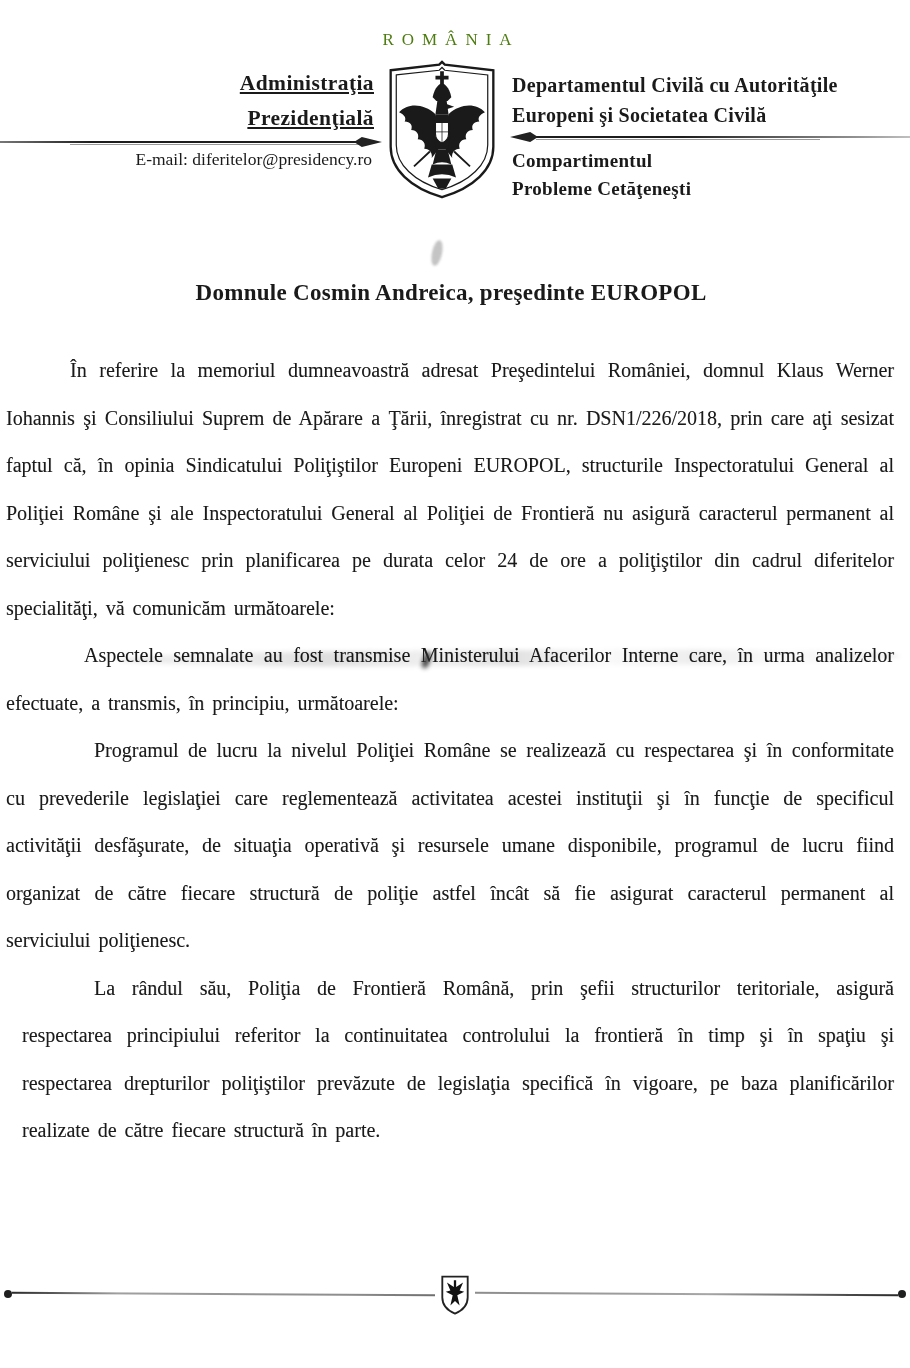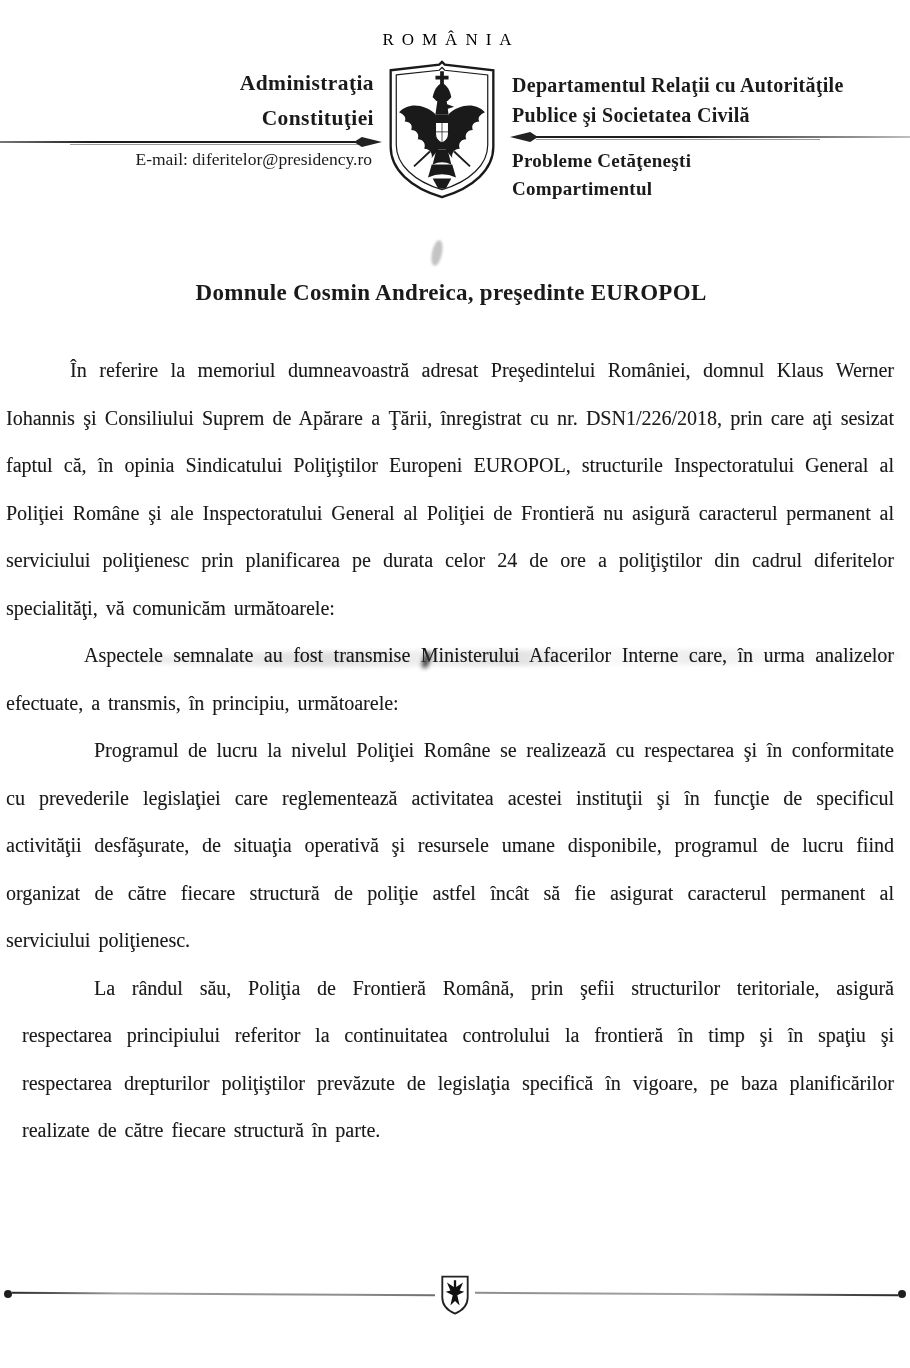--- a/index.html
+++ b/index.html
@@ -10,28 +10,28 @@
     background:#ffffff;
     font-family:"Liberation Serif", serif;
     color:#1a1a1a;
     overflow:hidden;
   }
 
   
   .country {
     position:absolute; top:30px; left:352px; width:190px;
     text-align:center; font-size:17px; letter-spacing:8px; text-indent:8px;
-    color:#000000;
+    color:#4d7c0f;
   }
   .crest-main { position:absolute; top:56px; left:386px; width:112px; height:148px; }
 
   .left-block { position:absolute; top:66px; left:0; width:380px; }
   .org-line {
     text-align:right; padding-right:6px;
-    font-weight:bold; font-size:21.5px; line-height:35px; letter-spacing:.4px;
+    font-weight:bold; font-size:21.5px; line-height:35px; letter-spacing:.4px;text-decoration:underline;
   }
   .hdr-divider { position:relative; height:3px; margin-top:5px; }
   .hdr-divider .bar { position:absolute; top:0; left:0; right:0; height:2px; }
   .hdr-divider .echo { position:absolute; top:3px; height:1px; background:#9a9a9a; }
   .divider-left .bar { background:linear-gradient(90deg,#777,#1d1d1d 25%,#1d1d1d); right:16px; }
   .divider-left .echo { left:70px; right:20px; }
   .divider-left .diamond {
     position:absolute; right:-2px; top:-4px; width:28px; height:10px; background:#222;
     clip-path:polygon(0 50%, 28% 0, 100% 50%, 28% 100%);
   }
@@ -126,39 +126,39 @@
     <path d="M53,67 h14 v12 q0,7 -7,10 q-7,-3 -7,-10 Z" fill="#ffffff" stroke="#1a1a1a" stroke-width="1.2"></path>
     <path d="M60,67 v22 M53,77 h14" stroke="#1a1a1a" stroke-width=".8" fill="none"></path>
     <path d="M54,96 L66,96 L70,112 Q60,107 50,112 Z" fill="#1a1a1a"></path>
     <path d="M49,112 L71,112 L75,126 Q60,119 45,126 Z" fill="#1a1a1a"></path>
     <path d="M50,127 L70,127 L64,138 L56,138 Z" fill="#1a1a1a"></path>
     <path d="M47,98 L30,114 M73,98 L90,114" stroke="#1a1a1a" stroke-width="2" fill="none"></path>
   </svg>
 
   <div class="left-block">
     <div class="org-line">Administraţia</div>
-    <div class="org-line">Constituţiei</div>
+    <div class="org-line">Prezidenţială</div>
     <div class="hdr-divider divider-left">
       <div class="bar"></div>
         <div class="echo"></div>
       <div class="diamond"></div>
     </div>
     <div class="contact-line">E-mail: diferitelor@presidency.ro</div>
   </div>
 
   <div class="right-block">
-    <div class="dept-line">Departamentul Relaţii cu Autorităţile</div>
-    <div class="dept-line">Publice şi Societatea Civilă</div>
+    <div class="dept-line">Departamentul Civilă cu Autorităţile</div>
+    <div class="dept-line">Europeni şi Societatea Civilă</div>
     <div class="hdr-divider divider-right">
       <div class="bar"></div>
         <div class="echo"></div>
       <div class="diamond"></div>
     </div>
+    <div class="unit-line">Compartimentul</div>
     <div class="unit-line">Probleme Cetăţeneşti</div>
-    <div class="unit-line">Compartimentul</div>
   </div>
 
 
   <div class="speck"></div>
 
   <div class="letter-title">Domnule Cosmin Andreica, preşedinte EUROPOL</div>
 
   <div class="letter-body">
     <p>În referire la memoriul dumneavoastră adresat Preşedintelui României, domnul Klaus Werner Iohannis şi Consiliului Suprem de Apărare a Ţării, înregistrat cu nr. DSN1/226/2018, prin care aţi sesizat faptul că, în opinia Sindicatului Poliţiştilor Europeni EUROPOL, structurile Inspectoratului General al Poliţiei Române şi ale Inspectoratului General al Poliţiei de Frontieră nu asigură caracterul permanent al serviciului poliţienesc prin planificarea pe durata celor 24 de ore a poliţiştilor din cadrul diferitelor specialităţi, vă comunicăm următoarele:</p>
     <p>Aspectele semnalate au fost transmise Ministerului Afacerilor Interne care, în urma analizelor efectuate, a transmis, în principiu, următoarele:</p>

